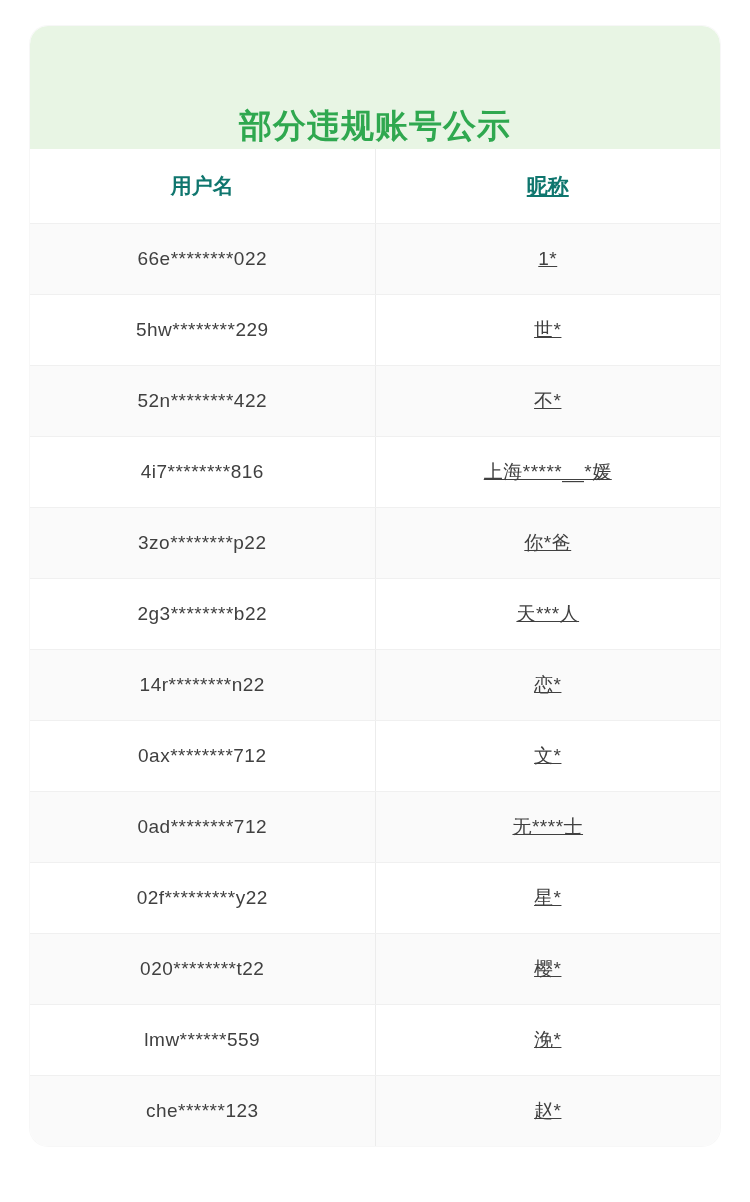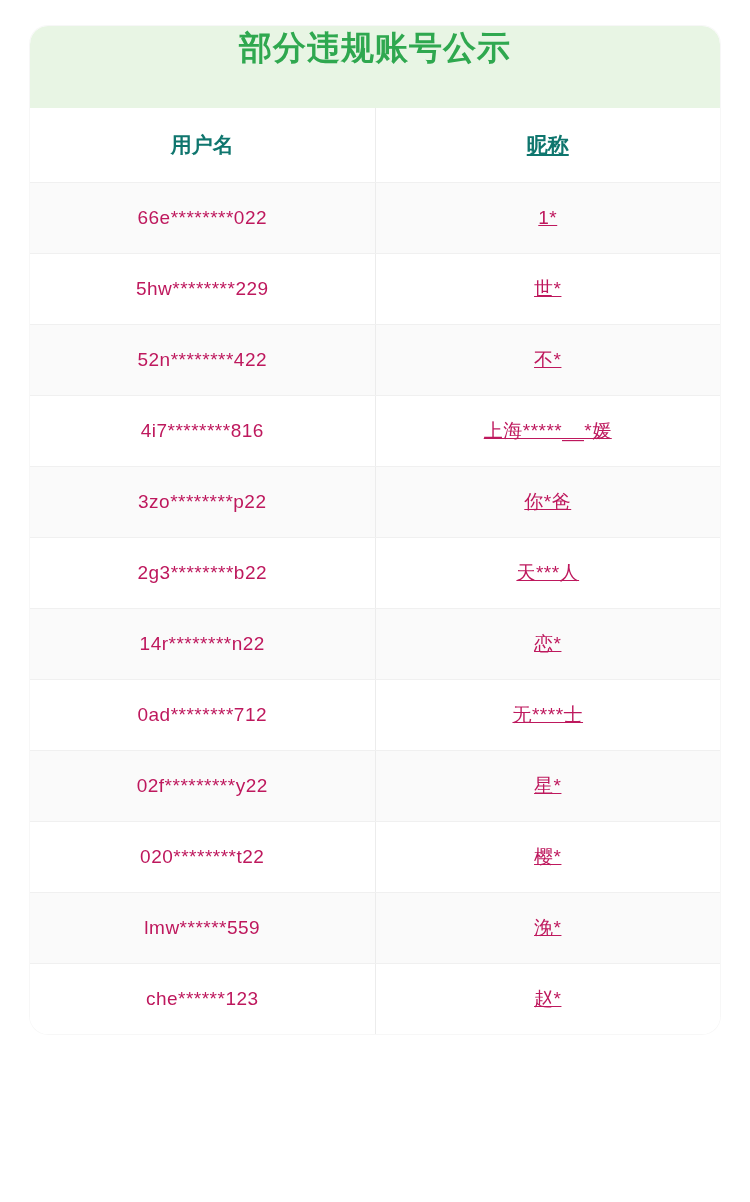--- a/index.html
+++ b/index.html
@@ -22,24 +22,24 @@
     padding: 26px 30px 0 30px;
   }
   .card {
     width: 690px;
     border-radius: 18px;
     background: #ffffff;
     overflow: hidden;
     box-shadow: 0 0 0 1px rgba(0,0,0,0.03);
   }
   .card-header {
-    height: 82px;
+    height: 123px;
     background: #e8f5e4;
     display: flex;
-    align-items: flex-start;
+    align-items: flex-end;
     justify-content: center;
     border-top-left-radius: 18px;
     border-top-right-radius: 18px;
   }
   .card-title {
     font-size: 33px;
     font-weight: bold;
     color: #2fa84f;
     letter-spacing: 1px;
   }
@@ -47,21 +47,21 @@
     width: 100%;
     border-collapse: collapse;
     table-layout: fixed;
   }
   table.account-table col.col-user { width: 50%; }
   table.account-table col.col-nick { width: 50%; }
 
   .account-table th,
   .account-table td {
     text-align: center;
-    color: #be185d;
+    color: #404040;
     font-size: 19px;
     font-weight: normal;
     border-right: 1px solid #ececec;
     border-bottom: 1px solid #f0f0f0;
     height: 70px;
     vertical-align: middle;
     padding: 0 6px;
   }
   .account-table th:last-child,
   .account-table td:last-child {
@@ -135,20 +135,24 @@
         </tr>
         <tr>
           <td class="cell-user">2g3********b22</td>
           <td class="cell-nick">天***人</td>
         </tr>
         <tr>
           <td class="cell-user">14r********n22</td>
           <td class="cell-nick">恋*</td>
         </tr>
         <tr>
+          <td class="cell-user">0ax********712</td>
+          <td class="cell-nick">文*</td>
+        </tr>
+        <tr>
           <td class="cell-user">0ad********712</td>
           <td class="cell-nick">无****士</td>
         </tr>
         <tr>
           <td class="cell-user">02f*********y22</td>
           <td class="cell-nick">星*</td>
         </tr>
         <tr>
           <td class="cell-user">020********t22</td>
           <td class="cell-nick">樱*</td>

